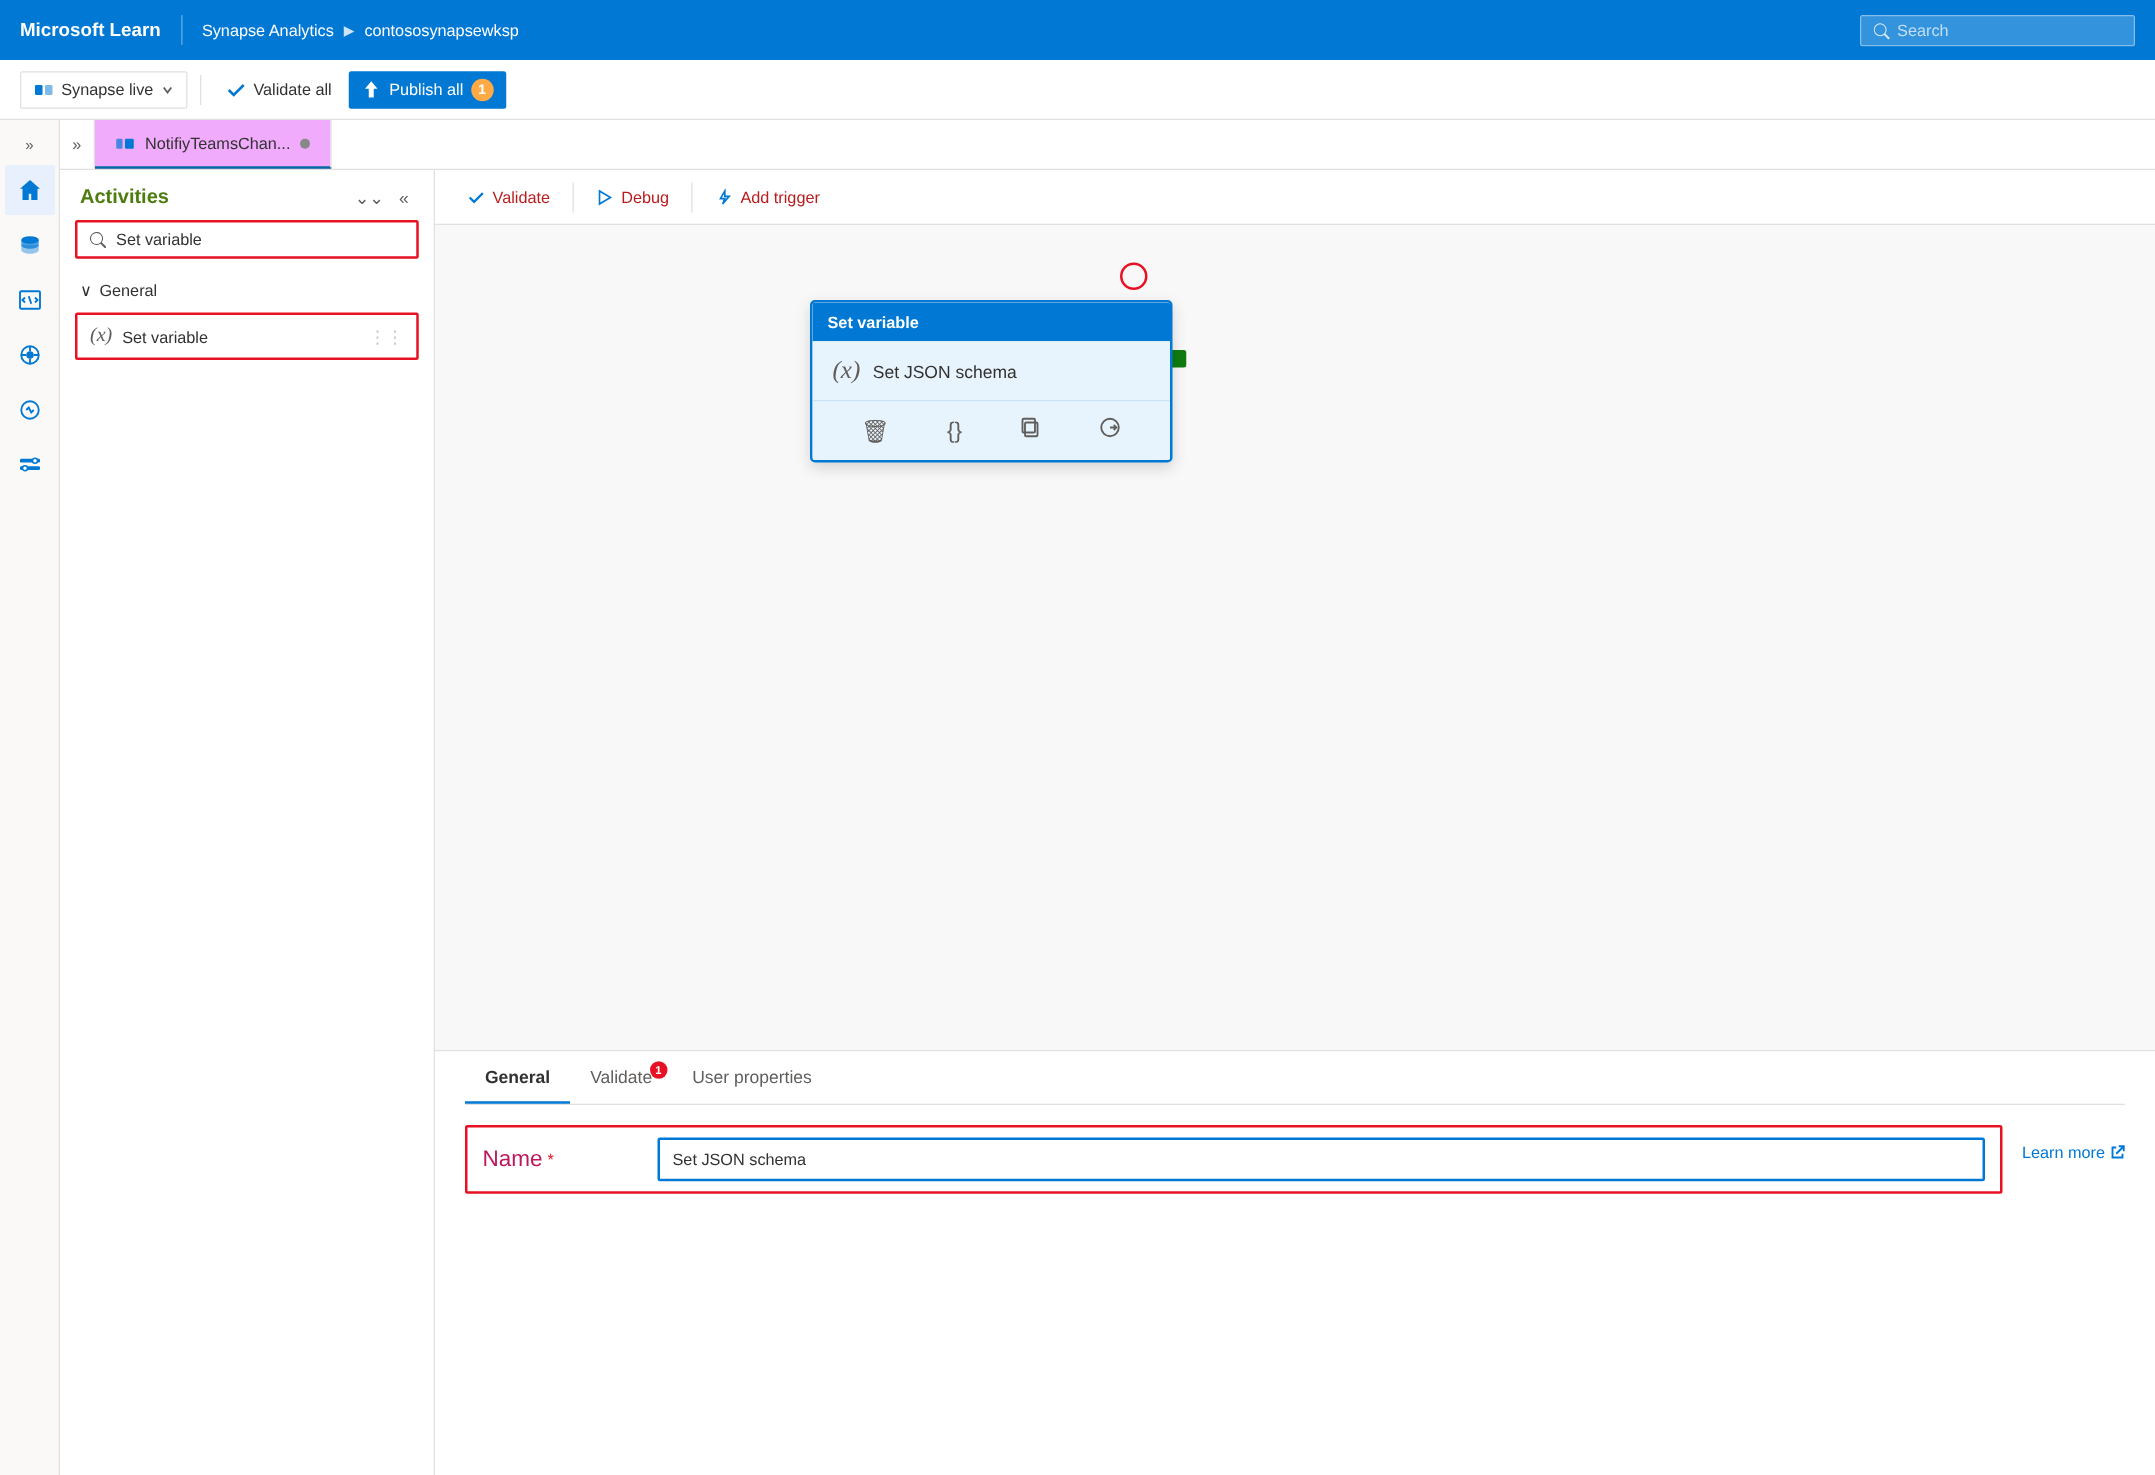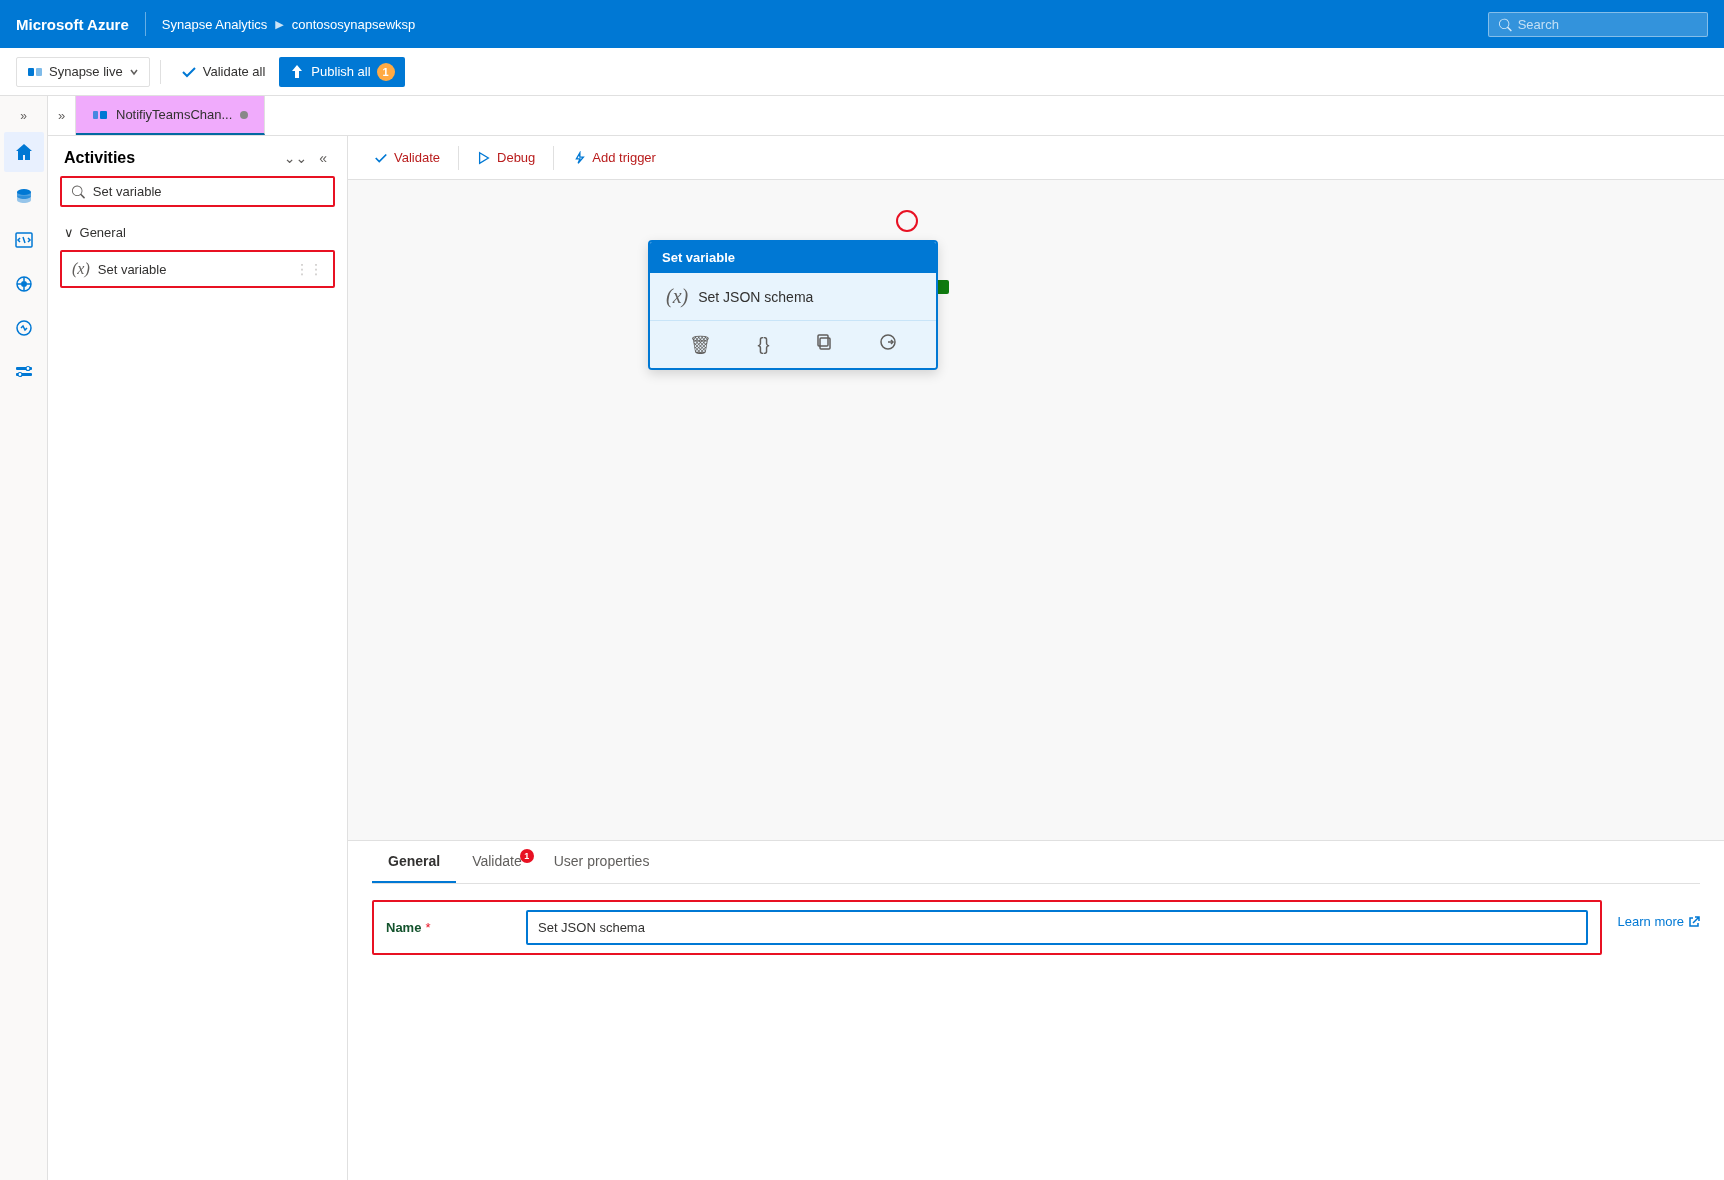--- a/index.html
+++ b/index.html
@@ -219,21 +219,21 @@
     }
     .activities-header {
       display: flex;
       align-items: center;
       justify-content: space-between;
       padding: 12px 16px 8px;
     }
     .activities-title {
       font-size: 16px;
       font-weight: 600;
-      color: #000000;
+      color: #4d7c0f;
     }
     .activities-controls {
       display: flex;
       gap: 4px;
       color: #605e5c;
     }
     .activities-controls span {
       cursor: pointer;
       font-size: 14px;
       padding: 2px 4px;
@@ -495,21 +495,21 @@
       font-style: italic;
       font-family: serif;
       font-size: 16px;
       color: #605e5c;
     }
   </style>
 </head>
 <body>
 
 <div class="top-nav">
-  <span class="top-nav-brand">Microsoft Azure</span>
+  <span class="top-nav-brand">Microsoft Learn</span>
   <div class="top-nav-divider"></div>
   <div class="top-nav-breadcrumb">
     <span>Synapse Analytics</span>
     <span class="breadcrumb-arrow">▶</span>
     <span>contososynapsewksp</span>
   </div>
   <div class="top-nav-search">
     <svg width="14" height="14" viewBox="0 0 16 16" fill="rgba(255,255,255,0.8)">
       <path d="M11.742 10.344a6.5 6.5 0 1 0-1.397 1.398h-.001c.03.04.062.078.098.115l3.85 3.85a1 1 0 0 0 1.415-1.414l-3.85-3.85a1.007 1.007 0 0 0-.115-.099zm-5.242 1.656a5.5 5.5 0 1 1 0-11 5.5 5.5 0 0 1 0 11z"></path>
     </svg>
@@ -712,21 +712,21 @@
               <div class="tab-badge">1</div>
             </div>
             <div class="details-tab">
               <span>User properties</span>
             </div>
           </div>
 
           <div style="display:flex;align-items:flex-start;margin-bottom:16px;gap:0;">
             <div style="border:2px solid #e81123;border-radius:2px;padding:8px 12px;display:flex;align-items:center;gap:20px;flex:1;">
               <div style="display:flex;align-items:center;gap:2px;width:120px;">
-                <span style="font-size:13px;font-weight:700;color:#14532d;">Name</span>
+                <span style="font-size:18px;font-weight:400;color:#be185d;">Name</span>
                 <span class="required-star">*</span>
               </div>
               <input type="text" class="form-input" style="flex: 1 1 0%;" value="Set JSON schema">
             </div>
             <a class="learn-more" style="padding-left:16px;padding-top:14px;">
               <span>Learn more</span>
               <svg width="12" height="12" viewBox="0 0 12 12">
                 <path d="M7 1h4v4M11 1L5 7" stroke="#0078d4" stroke-width="1.5" fill="none"></path>
                 <path d="M5 2H2v8h8V7" stroke="#0078d4" stroke-width="1.5" fill="none"></path>
               </svg>

